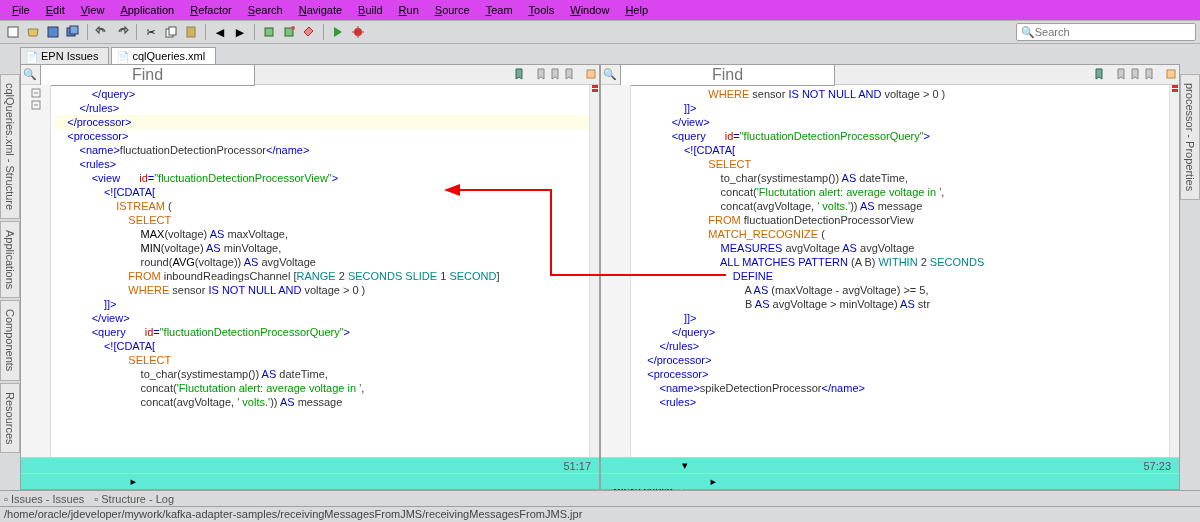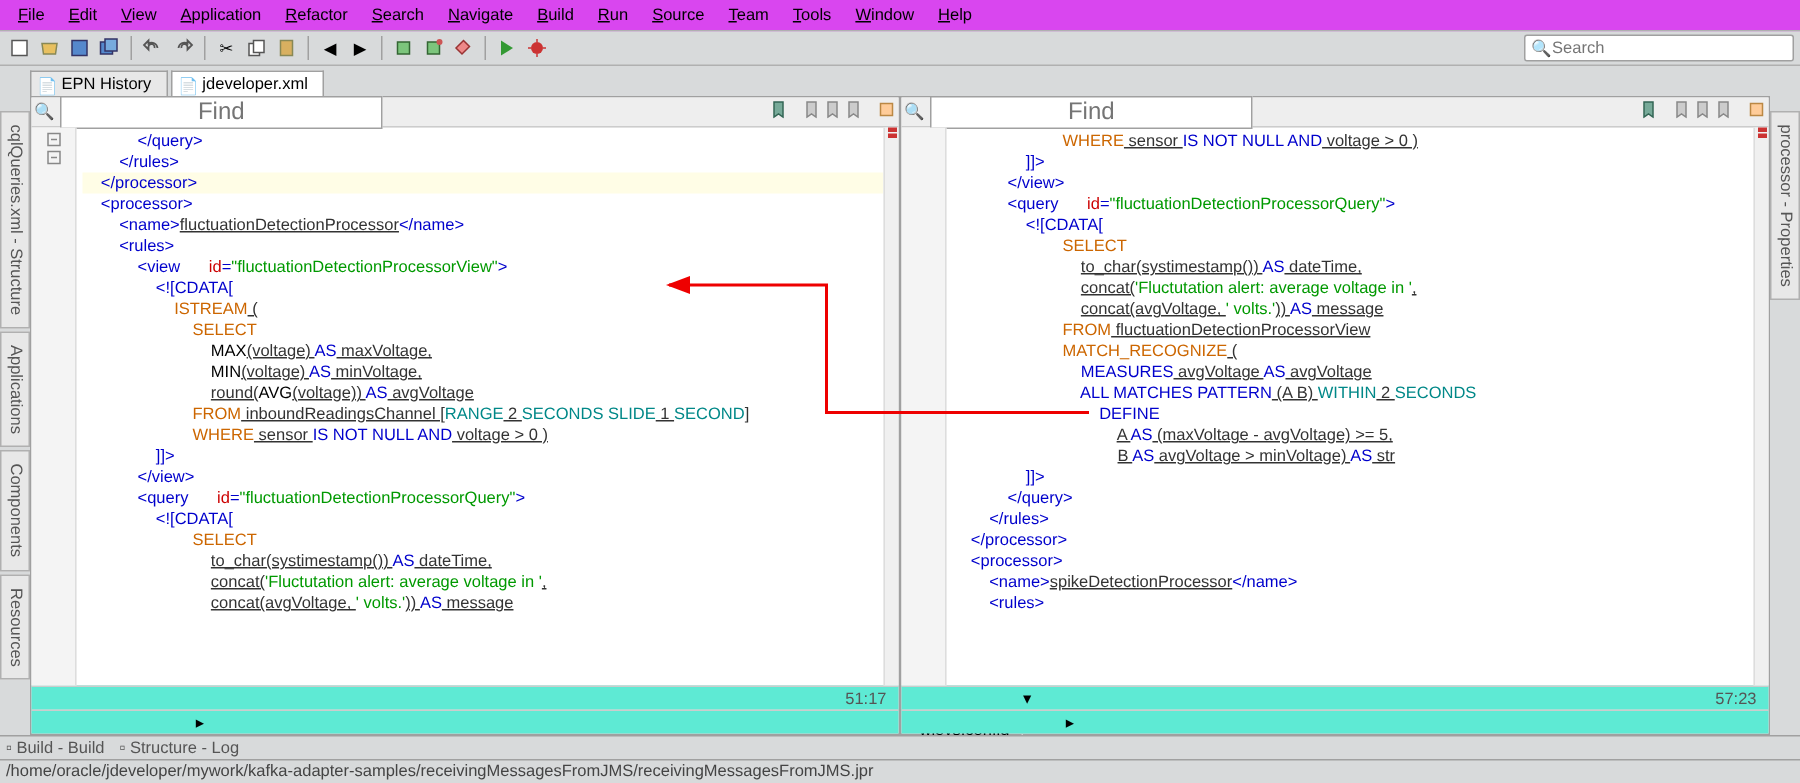--- a/index.html
+++ b/index.html
@@ -33,21 +33,21 @@
 .code { flex: 1; overflow: auto; font-family: "DejaVu Sans Mono","Consolas", monospace; font-size: 11px; line-height: 14px; white-space: pre; padding: 2px 0 2px 4px; color: #333; position: relative; }
 .code span.tag { color: #0000cc; }
 .code span.attr { color: #cc0000; padding-left: 16px; }
 .code span.val { color: #009900; }
 .code span.kw { color: #0000cc; }
 .code span.kw2 { color: #cc6600; }
 .code span.fn { color: #000; }
 .code span.str { color: #009900; }
 .code span.cdata { color: #0000cc; }
 .code span.cyan { color: #008888; }
-.code span.txt { color: #333; text-decoration: underline; }
+.code span.txt { color: #333; }
 .code .hl { background: #fffde6; }
 .minimap { width: 10px; background: #f0f0f0; border-left: 1px solid #ddd; position: relative; }
 .minimap .mark { position: absolute; width: 6px; height: 3px; left: 2px; }
 .editor-footer { display: flex; border-top: 1px solid #ccc; background: #5eead4; padding: 1px 4px; font-size: 10px; align-items: center; height: 16px; }
 .editor-footer .ef-tab { padding: 1px 8px; cursor: pointer; border-right: 1px solid #ccc; margin-top: 42px; }
 .editor-footer .ef-spacer { flex: 1; }
 .editor-footer .ef-pos { color: #555; padding-right: 4px; }
 .bottom-bar { background: #d8dadb; border-top: 1px solid #a0a0a0; display: flex; padding: 1px 4px; height: 16px; align-items: center; gap: 10px; font-size: 10px; color: #555; }
 .status-bar { background: #d8dadb; border-top: 1px solid #a0a0a0; padding: 1px 4px; height: 16px; font-size: 10px; color: #444; }
 .arrow-svg { position: absolute; pointer-events: none; z-index: 10; }
@@ -151,22 +151,22 @@
       </svg>
     </span>
   <span class="spacer"></span>
   <div class="search-box">
     <span>🔍</span>
     <input placeholder="Search" style="">
   </div>
 </div>
 
 <div class="tabstrip" id="tabstrip">
-    <div class="tab"><span class="tab-icon">📄</span><span>EPN History</span></div>
-    <div class="tab active"><span class="tab-icon">📄</span><span>jdeveloper.xml</span></div>
+    <div class="tab"><span class="tab-icon">📄</span><span>EPN Issues</span></div>
+    <div class="tab active"><span class="tab-icon">📄</span><span>cqlQueries.xml</span></div>
   </div>
 
 <div class="main">
   <div class="side-tabs-left" id="side-left">
       <div class="side-tab">
         <span>cqlQueries.xml - Structure</span>
       </div>
       <div class="side-tab">
         <span>Applications</span>
       </div>
@@ -288,19 +288,19 @@
   </div>
 
   <div class="side-tabs-right" id="side-right">
       <div class="side-tab">
         <span>processor - Properties</span>
       </div>
     </div>
 </div>
 
 <div class="bottom-bar" id="bottom-bar">
-    <span>▫ Build - Build</span>
+    <span>▫ Issues - Issues</span>
     <span>▫ Structure - Log</span>
   </div>
 
 <div class="status-bar">
   <span>/home/oracle/jdeveloper/mywork/kafka-adapter-samples/receivingMessagesFromJMS/receivingMessagesFromJMS.jpr</span>
 </div>
 
 </body></html>

